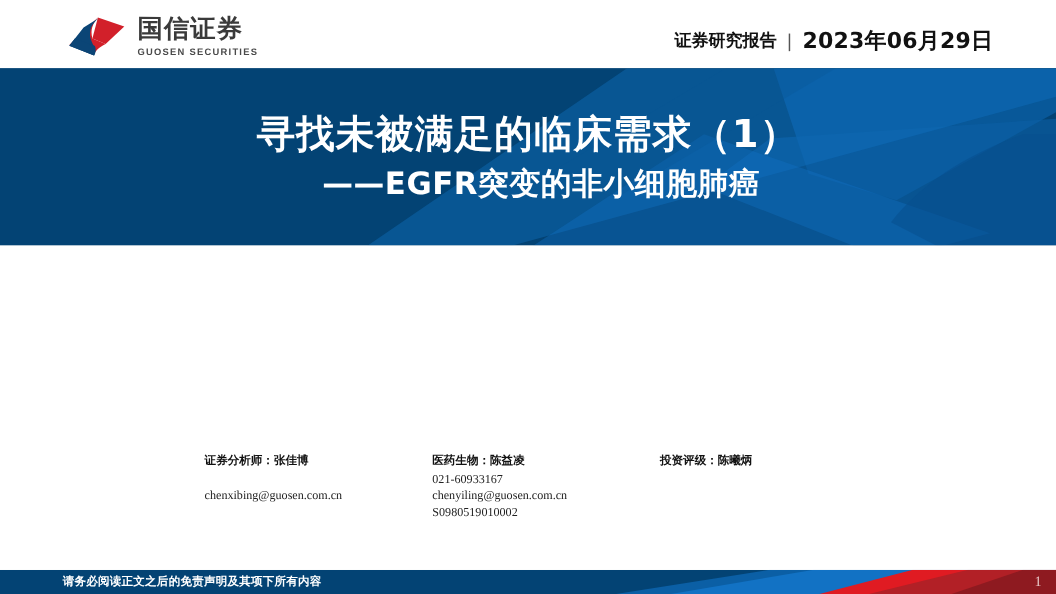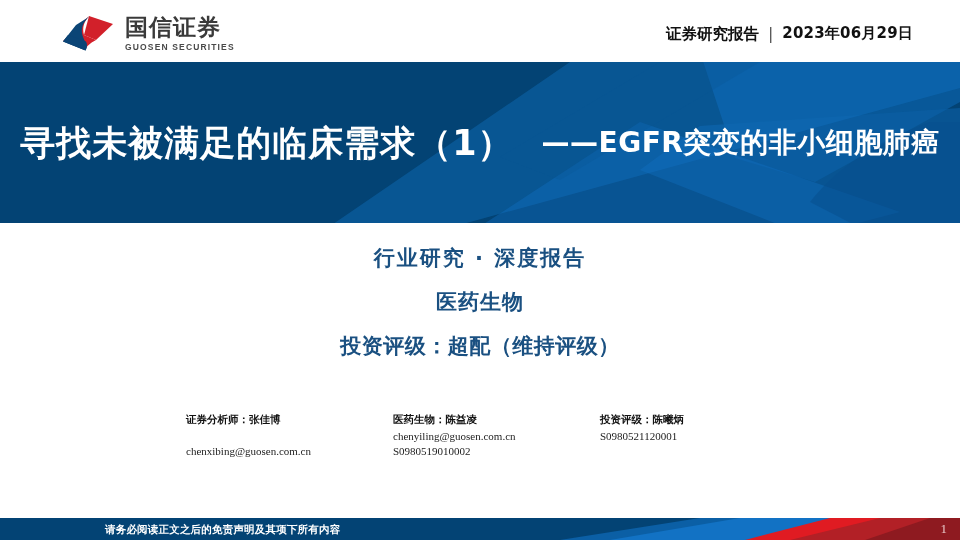--- a/index.html
+++ b/index.html
@@ -13,30 +13,30 @@
   
   .header{position:absolute;left:0;top:0;width:960px;height:46px;background:#ffffff;}
   .brand{position:absolute;left:60px;top:13px;display:flex;align-items:center;gap:9px;}
   .brand-mark{width:56px;height:40px;display:block;}
   .brand-words{display:flex;flex-direction:column;justify-content:center;padding-top:1px;}
   .brand-cn{font-family:"DejaVu Sans","Liberation Sans",sans-serif;font-size:23px;font-weight:700;
             color:#3a3a3a;letter-spacing:1px;line-height:25px;}
   .brand-en{font-family:"Liberation Sans",sans-serif;font-size:8.5px;font-weight:700;color:#4a4a4a;
             letter-spacing:1.15px;line-height:11px;margin-top:2px;}
 
-  .header-right{position:absolute;right:47px;top:24px;display:flex;align-items:flex-start;gap:9px;
+  .header-right{position:absolute;right:57px;top:24px;display:flex;align-items:center;gap:9px;
                 font-family:"DejaVu Sans","Liberation Sans",sans-serif;font-size:15.5px;font-weight:700;color:#111;}
   .header-right .sep{font-weight:400;color:#555;font-size:16px;}
-  .header-right .date{font-size:15px;font-weight:700;letter-spacing:.2px;}
+  .header-right .date{font-size:20px;font-weight:700;letter-spacing:.2px;}
 
   
   .banner{position:absolute;left:0;top:62px;width:960px;height:161px;background:#034374;overflow:hidden;}
   .banner svg{position:absolute;left:0;top:0;width:960px;height:161px;}
   .banner-text{position:absolute;left:0;top:0;width:960px;height:161px;
-               display:flex;align-items:center;justify-content:center;gap:4px;}
+               display:flex;flex-direction:column;align-items:center;justify-content:center;gap:4px;}
   .title-main{font-family:"DejaVu Sans","Liberation Sans",sans-serif;font-size:35px;font-weight:700;color:#ffffff;
               letter-spacing:1px;line-height:44px;text-align:center;white-space:nowrap;}
   .title-sub{font-family:"DejaVu Sans","Liberation Sans",sans-serif;font-size:28px;font-weight:700;color:#ffffff;
              letter-spacing:.5px;line-height:36px;text-align:right;white-space:nowrap;margin-left:24px;}
 
   
   .meta{position:absolute;left:0;top:243px;width:960px;text-align:center;}
   .meta-line{font-family:"DejaVu Sans","Liberation Sans",sans-serif;font-weight:700;color:#1a5081;white-space:nowrap;}
   .meta-1{font-size:21px;line-height:30px;letter-spacing:2px;}
   .meta-2{font-size:21px;line-height:30px;margin-top:14px;letter-spacing:1px;}
@@ -48,21 +48,21 @@
   .an-name{font-family:"DejaVu Sans","Liberation Sans",sans-serif;font-size:10.5px;font-weight:700;color:#111;
            line-height:16px;white-space:nowrap;margin-bottom:2px;}
   .an-line{font-family:"Liberation Serif","DejaVu Serif",serif;font-size:11px;color:#222;line-height:15px;white-space:nowrap;}
   .an-spacer{height:15px;}
 
   
   .footer{position:absolute;left:0;top:518px;width:960px;height:22px;overflow:hidden;}
   .footer svg{position:absolute;left:0;top:0;width:960px;height:22px;}
   .footer-note{position:absolute;left:57px;top:3px;
                font-family:"DejaVu Sans","Liberation Sans",sans-serif;font-size:10.5px;font-weight:700;
-               color:#ffffff;line-height:16px;letter-spacing:.2px;white-space:nowrap;margin-left:48px;}
+               color:#ffffff;line-height:16px;letter-spacing:.2px;white-space:nowrap;}
   .footer-page{position:absolute;right:13px;top:2px;
                font-family:"Liberation Serif","DejaVu Serif",serif;font-size:13px;color:#e8c7c7;line-height:18px;}
 </style>
 </head>
 <body>
 
 <div class="slide">
 
   <div class="header">
 
@@ -105,43 +105,38 @@
 
       <path d="M660 0 L760 0 L560 118 L500 95 Z" fill="#0a5595" opacity="0.30"></path>
     </svg>
 
     <div class="banner-text">
       <div class="title-main">寻找未被满足的临床需求（1）</div>
       <div class="title-sub">——EGFR突变的非小细胞肺癌</div>
     </div>
   </div>
 
-  <div class="meta">
-    <div class="meta-line meta-1">行业研究 · 深度报告</div>
-    <div class="meta-line meta-2">医药生物</div>
-    <div class="meta-line meta-3">投资评级：超配（维持评级）</div>
-  </div>
 
   <div class="analysts">
 
     <div class="analyst">
       <div class="an-name">证券分析师：张佳博</div>
       <div class="an-spacer"></div>
       <div class="an-line">chenxibing@guosen.com.cn</div>
     </div>
 
     <div class="analyst">
       <div class="an-name">医药生物：陈益凌</div>
+      <div class="an-line">021-60933167</div>
       <div class="an-line">chenyiling@guosen.com.cn</div>
       <div class="an-line">S0980519010002</div>
     </div>
 
     <div class="analyst">
       <div class="an-name">投资评级：陈曦炳</div>
-      <div class="an-line">S0980521120001</div>
     </div>
 
   </div>
 
   <div class="footer">
     <svg viewBox="0 0 960 22" preserveAspectRatio="none" aria-hidden="true">
       <rect x="0" y="0" width="960" height="22" fill="#034374"></rect>
       <path d="M560 22 L700 0 L960 0 L960 22 Z" fill="#0b5fa5"></path>
       <path d="M610 22 L740 0 L960 0 L960 22 Z" fill="#1272c4"></path>
       <path d="M745 22 L830 0 L960 0 L960 22 Z" fill="#e01b22"></path>

